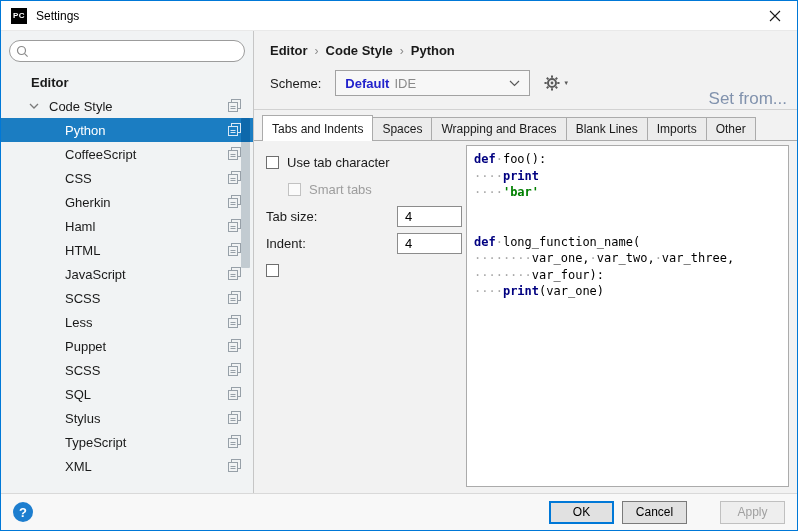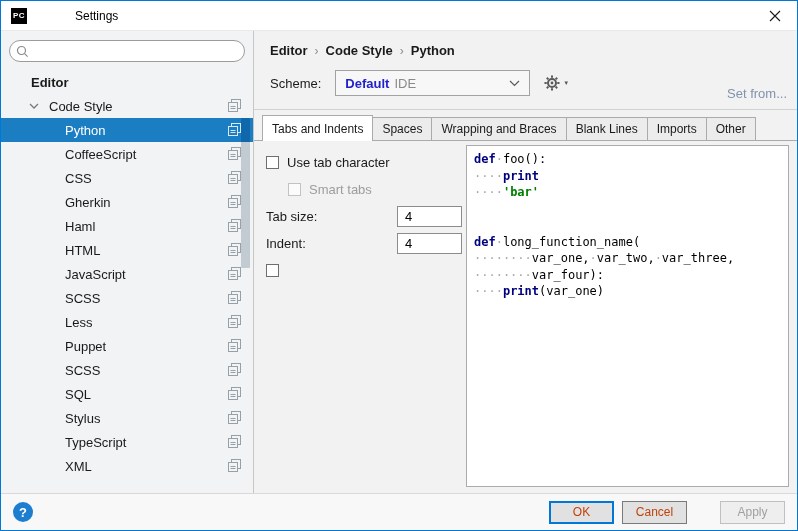--- a/index.html
+++ b/index.html
@@ -4,21 +4,21 @@
 <style>
   * { box-sizing: border-box; margin: 0; padding: 0; }
   html,body { background:#9e9e9e; }
   body { font-family: "Liberation Sans", sans-serif; }
 
   .window { width:798px; height:531px; background:#f2f2f2; border:1px solid #0078d7;
             display:flex; flex-direction:column; position:relative; overflow:hidden; }
 
   
   .titlebar { height:30px; background:#fff; border-bottom:1px solid #e9e9e9;
-              display:flex; align-items:center; padding-left:10px; flex-shrink:0;gap:39px; }
+              display:flex; align-items:center; padding-left:10px; flex-shrink:0; }
   .app-badge { width:16px; height:16px; background:#000; color:#fff; font-size:8px; font-weight:bold;
                display:flex; align-items:center; justify-content:center; letter-spacing:.5px; }
   .win-title { font-size:12px; color:#000; margin-left:9px; }
   .close-btn { margin-left:auto; width:45px; height:30px; display:flex; align-items:center; justify-content:center; }
 
   
   .body { flex:1; display:flex; min-height:0; }
 
   .sidebar { width:253px; background:#f1f3f4; border-right:1px solid #c6c6c6;
              position:relative; overflow:hidden; flex-shrink:0; }
@@ -48,21 +48,21 @@
   .crumb-sep { color:#8c8c8c; font-weight:normal; font-size:12px; }
   .scheme-row { position:absolute; top:39px; left:16px; display:flex; align-items:center; }
   .scheme-label { font-size:13px; color:#1a1a1a; }
   .combo { width:195px; height:26px; margin-left:14px; border:1px solid #a2a2a2; background:#f7f7f7;
            display:flex; align-items:center; padding:0 9px; font-size:13px; cursor:default; }
   .combo-primary { color:#2222cc; font-weight:bold; }
   .combo-secondary { color:#8a8a8a; margin-left:5px; }
   .combo-chev { margin-left:auto; line-height:0; }
   .gear-btn { margin-left:14px; display:flex; align-items:center; gap:3px; }
   .gear-caret { font-size:6px; color:#5a5a5a; }
-  .setfrom { position:absolute; right:10px; bottom:8px; font-size:13px; color:#8192ad; text-decoration:none; }
+  .setfrom { position:absolute; right:10px; bottom:0; font-size:17px; color:#8192ad; text-decoration:none; }
 
   
   .tabs { display:flex; align-items:flex-end; padding:7px 0 0 8px; height:31px; flex-shrink:0;
           border-bottom:1px solid #ababab; }
   .tab { font-size:12px; color:#1a1a1a; padding:4px 9px; background:#ececec;
          border:1px solid #ababab; border-bottom:none; white-space:nowrap; cursor:default; }
   .tab + .tab { margin-left:-1px; }
   .tab.active { background:#fff; padding-top:6px; padding-bottom:5px; margin-bottom:-1px;
                 position:relative; z-index:2; }
 
@@ -88,21 +88,21 @@
   .tok-ws  { color:#a9a9a9; }
   .tok-pl  { color:#000; }
 
   
   .footer { height:37px; background:#f8f8f8; border-top:1px solid #d9d9d9;
             display:flex; align-items:center; padding:0 12px; flex-shrink:0; }
   .help-btn { width:20px; height:20px; border-radius:50%; background:#1d7ecf; color:#fff;
               font-weight:bold; font-size:13px; display:flex; align-items:center; justify-content:center; cursor:default; }
   .btns { margin-left:auto; display:flex; gap:8px; }
   .btns button { width:65px; height:23px; font-size:12px; font-family:inherit;
-                 background:#e1e1e1; border:1px solid #7a7a7a; color:#c2410c; }
+                 background:#e1e1e1; border:1px solid #7a7a7a; color:#000000; }
   .btns button.ok { border:2px solid #0078d7; }
   .btns button.apply { border:1px solid #c0c0c0; color:#a0a0a0; background:#eee;margin-left:25px; }
 </style>
 </head>
 <body>
 
 <div class="window">
 
   <div class="titlebar">
     <span class="app-badge">PC</span>

